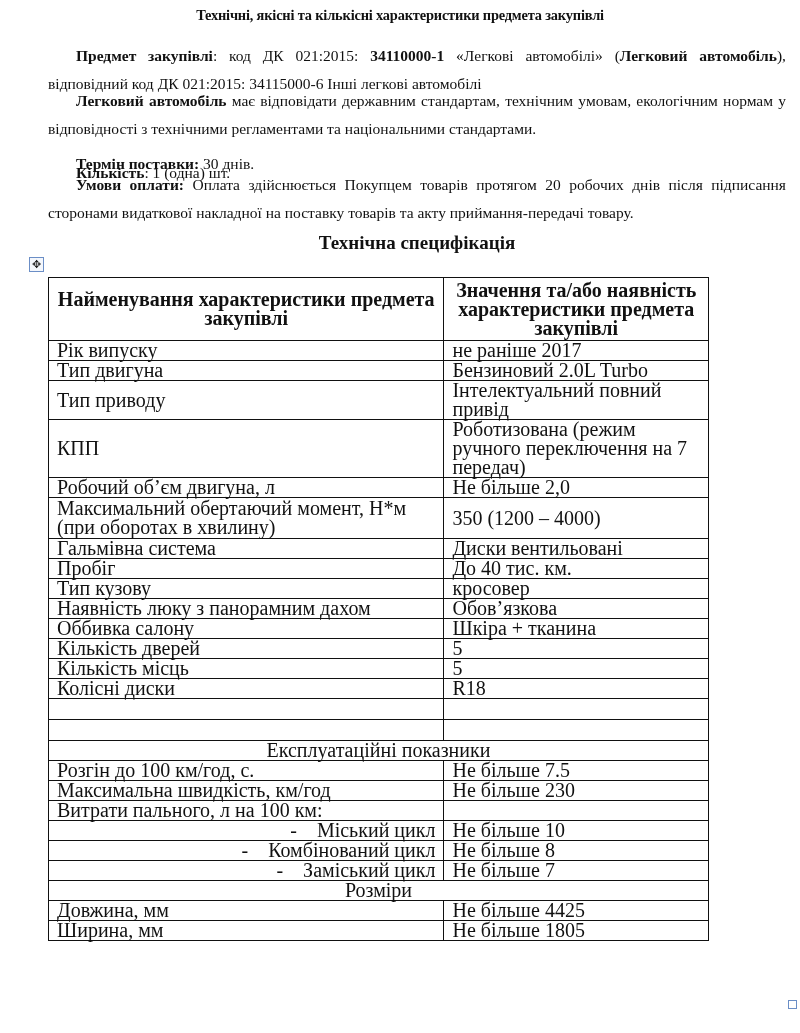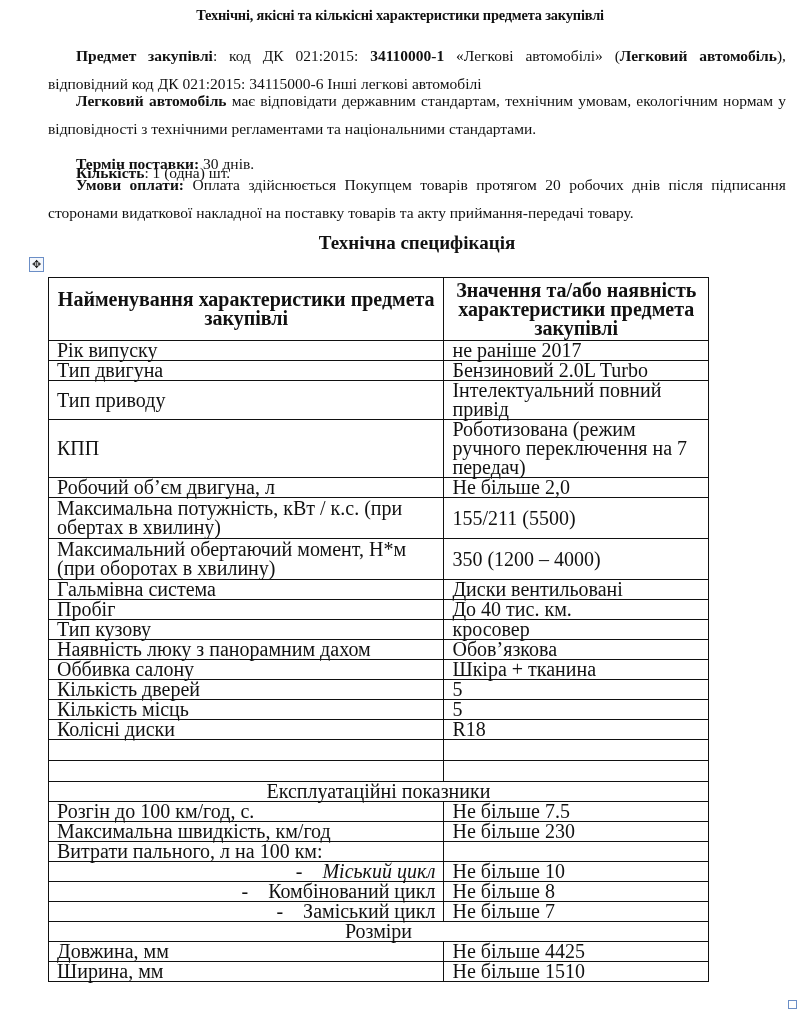--- a/index.html
+++ b/index.html
@@ -100,24 +100,20 @@
       </tr>
   <tr class="tall">
         <td>КПП</td>
         <td>Роботизована (режим ручного переключення на 7 передач)</td>
       </tr>
   <tr class="row">
         <td>Робочий об’єм двигуна, л</td>
         <td>Не більше 2,0</td>
       </tr>
   <tr class="tall">
-        <td>Максимальна потужність, кВт / к.с. (при обертах в хвилину)</td>
-        <td>155/211 (5500)</td>
-      </tr>
-  <tr class="tall">
         <td>Максимальний обертаючий момент, Н*м (при оборотах в хвилину)</td>
         <td>350 (1200 – 4000)</td>
       </tr>
   <tr class="row">
         <td>Гальмівна система</td>
         <td>Диски вентильовані</td>
       </tr>
   <tr class="row">
         <td>Пробіг</td>
         <td>До 40 тис. км.</td>
@@ -164,39 +160,39 @@
       </tr>
   <tr class="row narrow">
         <td>Максимальна швидкість, км/год</td>
         <td>Не більше 230</td>
       </tr>
   <tr class="row narrow">
         <td>Витрати пального, л на 100 км:</td>
         <td></td>
       </tr>
   <tr class="row narrow">
-        <td class="right" style="white-space:pre;font-style:italic;">-    Міський цикл</td>
+        <td class="right" style="white-space:pre;">-    Міський цикл</td>
         <td>Не більше 10</td>
       </tr>
   <tr class="row narrow">
         <td class="right" style="white-space:pre;">-    Комбінований цикл</td>
         <td>Не більше 8</td>
       </tr>
   <tr class="row narrow">
         <td class="right" style="white-space:pre;">-    Заміський цикл</td>
         <td>Не більше 7</td>
       </tr>
 
   <tr class="section narrow">
         <td colspan="2">Розміри</td>
       </tr>
   <tr class="row narrow">
         <td>Довжина, мм</td>
         <td>Не більше 4425</td>
       </tr>
   <tr class="row narrow">
         <td>Ширина, мм</td>
-        <td>Не більше 1510</td>
+        <td>Не більше 1805</td>
       </tr>
 </tbody>
   </table>
 
 <div class="resize-handle"></div>
 
 </body></html>

